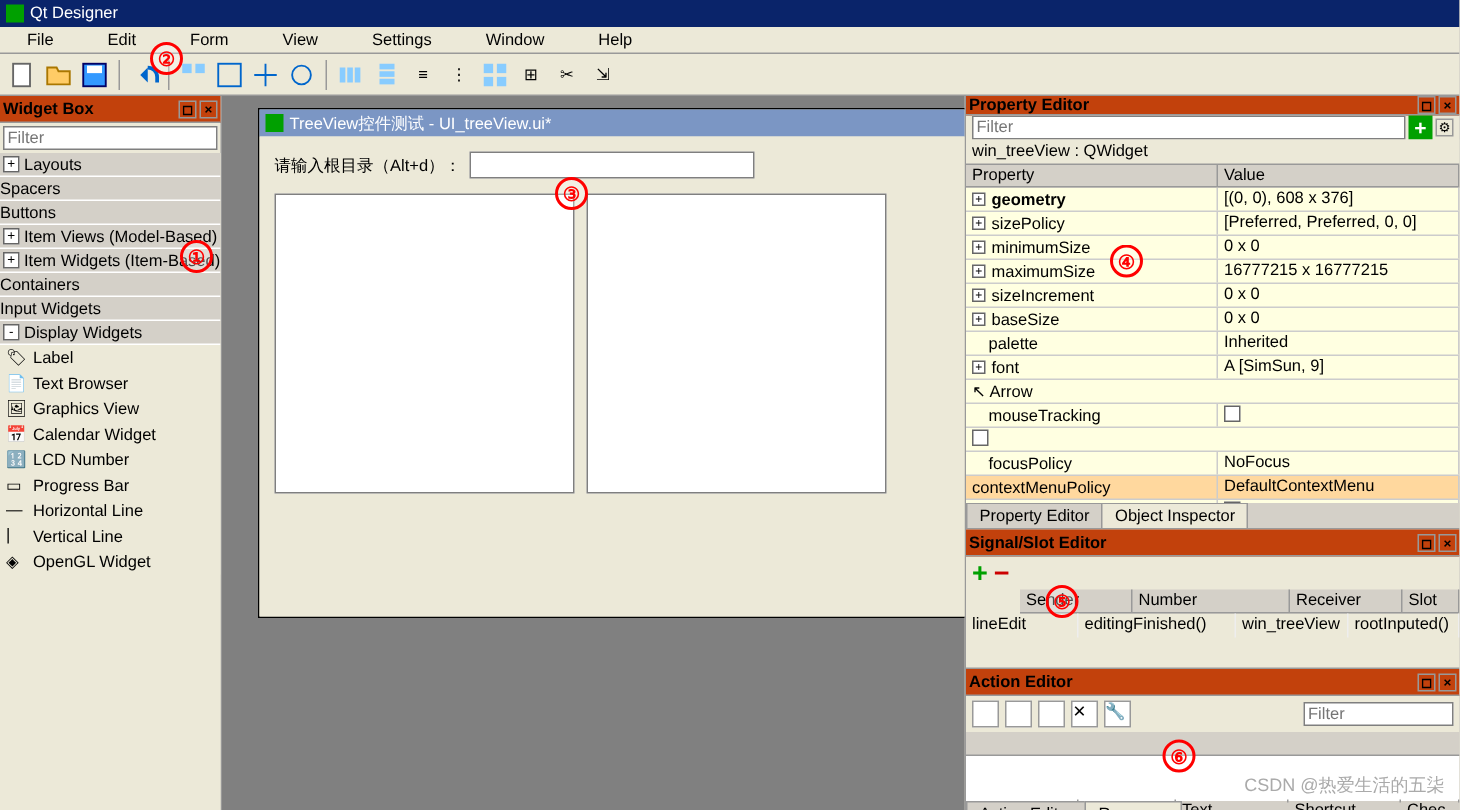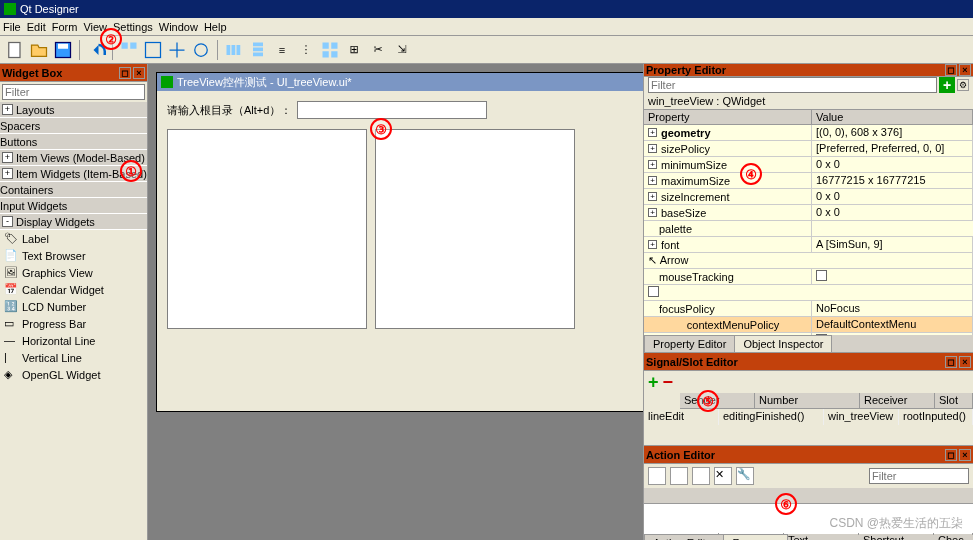--- a/index.html
+++ b/index.html
@@ -1,37 +1,37 @@
 <!DOCTYPE html>
 <html><head>
 <meta charset="utf-8">
 <style>
 * { box-sizing: border-box; margin: 0; padding: 0; font-family: "SimSun", sans-serif; font-size: 11px; }
 body { background: #d4d0c8; width: 973px; height: 540px; overflow: hidden; position: relative; }
 .titlebar { background: #0a246a; color: #fff; height: 18px; display: flex; align-items: center; padding: 0 4px; }
 .titlebar-icon { width: 12px; height: 12px; background: #00a000; margin-right: 4px; }
 .menubar { background: #ece9d8; height: 18px; display: flex; align-items: center; border-bottom: 1px solid #999; }
-.menubar span { padding: 0 3px; cursor: default; }
+.menubar span { padding: 0 18px; cursor: default; }
 .toolbar { background: #ece9d8; height: 28px; display: flex; align-items: center; border-bottom: 1px solid #999; padding: 0 4px; gap: 2px; }
 .toolbar-btn { width: 22px; height: 22px; display: flex; align-items: center; justify-content: center; border: 1px solid transparent; }
 .toolbar-sep { width: 1px; height: 20px; background: #999; margin: 0 3px; }
 .main { display: flex; height: 476px; }
 .widget-box { width: 148px; background: #ece9d8; border-right: 1px solid #999; display: flex; flex-direction: column; }
 .panel-header { background: #c2410c; height: 18px; display: flex; align-items: center; justify-content: space-between; padding: 0 2px; border-bottom: 1px solid #999; font-weight: bold; }
 .panel-header-btns { display: flex; gap: 2px; }
 .panel-hbtn { width: 12px; height: 12px; border: 1px solid #999; display: flex; align-items: center; justify-content: center; font-size: 9px; cursor: pointer; }
 .filter-input { margin: 2px; width: calc(100% - 4px); height: 16px; border: 1px solid #7f7f7f; background: #fff; padding: 0 2px; }
 .wb-tree { flex: 1; overflow: auto; background: #ece9d8; }
 .wb-cat { height: 16px; display: flex; align-items: center; background: #d4d0c8; border-bottom: 1px solid #fff; padding-left: 2px; }
 .wb-cat.center { padding-left: 0; }
 .wb-exp { width: 11px; height: 11px; border: 1px solid #666; background: #fff; display: flex; align-items: center; justify-content: center; font-size: 9px; line-height: 1; margin-right: 3px; }
 .wb-item { height: 17px; display: flex; align-items: center; padding-left: 4px; gap: 4px; background: #ece9d8; }
 .wb-icon { width: 14px; height: 14px; flex-shrink: 0; }
 .center-area { flex: 1; background: #808080; position: relative; overflow: hidden; }
-.design-window { position: absolute; left: 8px; top: 8px; width: 556px; background: #ece9d8; border: 1px solid #000; }
+.design-window { position: absolute; left: 24px; top: 8px; width: 556px; background: #ece9d8; border: 1px solid #000; }
 .design-title { background: #7b96c4; color: #fff; height: 18px; display: flex; align-items: center; padding: 0 4px; }
 .design-title-icon { width: 12px; height: 12px; background: #00a000; margin-right: 4px; }
 .design-title-text { flex: 1; }
 .design-winbtns { display: flex; gap: 1px; }
 .design-winbtn { width: 16px; height: 14px; background: #d4d0c8; border: 1px solid #000; display: flex; align-items: center; justify-content: center; font-size: 9px; }
 .design-body { padding: 10px; background: #ece9d8; height: 320px; }
 .form-row { display: flex; align-items: center; gap: 6px; margin-bottom: 10px; }
 .form-input { height: 18px; border: 1px solid #7f7f7f; background: #fff; flex: 0 0 190px; }
 .treeviews { display: flex; gap: 8px; }
 .treeview { width: 200px; height: 200px; background: #fff; border: 1px solid #7f7f7f; }
@@ -328,20 +328,21 @@
           <div class="prop-name">
             <span class="prop-exp">+</span>
             <span>baseSize</span>
           </div>
           <div class="prop-val">0 x 0</div>
         </div>
         <div class="prop-row">
           <div class="prop-name" style="padding-left: 15px;">
             <span>palette</span>
           </div>
+          <div class="prop-val">Inherited</div>
         </div>
         <div class="prop-row">
           <div class="prop-name">
             <span class="prop-exp">+</span>
             <span>font</span>
           </div>
           <div class="prop-val">A  [SimSun, 9]</div>
         </div>
         <div class="prop-row">
           <div class="prop-val">↖ Arrow</div>
@@ -355,21 +356,21 @@
         <div class="prop-row">
           <div class="prop-val"><span class="chk"></span></div>
         </div>
         <div class="prop-row">
           <div class="prop-name" style="padding-left: 15px;">
             <span>focusPolicy</span>
           </div>
           <div class="prop-val">NoFocus</div>
         </div>
         <div class="prop-row sel">
-          <div class="prop-name" style="padding-left: 15px; justify-content: center;">
+          <div class="prop-name" style="padding-left: 4px;">
             <span>contextMenuPolicy</span>
           </div>
           <div class="prop-val">DefaultContextMenu</div>
         </div>
         <div class="prop-row">
           <div class="prop-name" style="padding-left: 15px;">
             <span>acceptDrops</span>
           </div>
           <div class="prop-val"><span class="chk"></span></div>
         </div>

